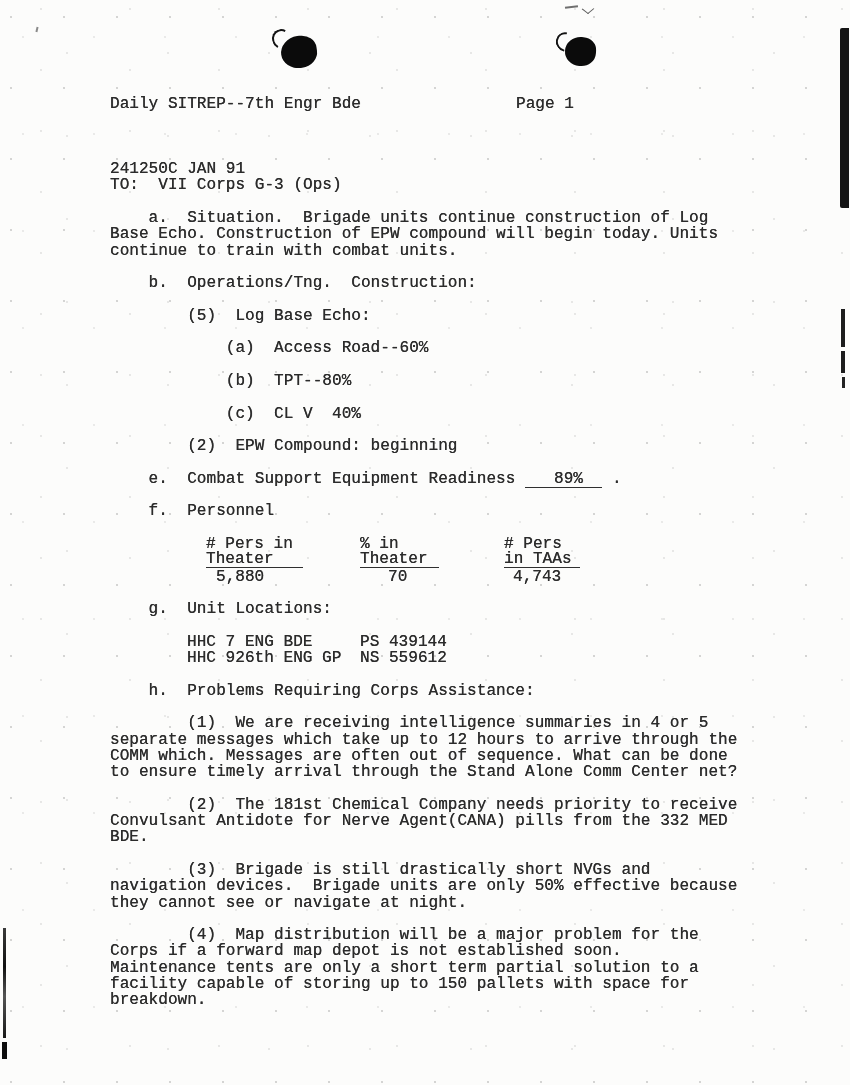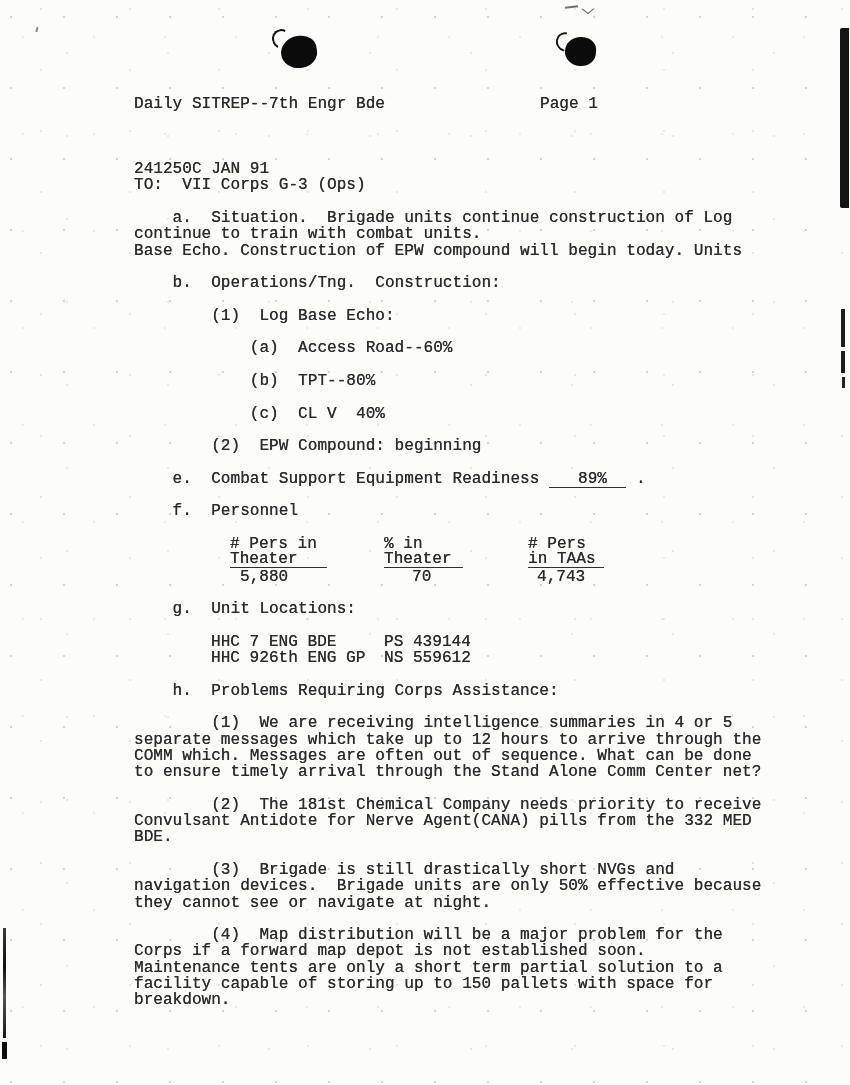--- a/index.html
+++ b/index.html
@@ -25,21 +25,20 @@
     top: 96px;
     font-size: 16px;
     letter-spacing: 0.05px;
     text-shadow: 0 0 0.6px rgba(43,43,43,0.85), 0.4px 0.4px 0 rgba(43,43,43,0.22);
   }
   .ln {
     position: relative;
     height: 16.3px;
     line-height: 16.3px;
     white-space: pre;
-    margin-left: 24px;
   }
   .pgpos { position: absolute; left: 406px; top: 0; }
   .ul {
     display: inline-block;
     height: 15px;
     line-height: 15px;
     border-bottom: 1.7px solid #2f2f2f;
   }
   .tcell { position: absolute; top: 0; white-space: pre; }
   .c1 { left: 96px; }  .c2 { left: 250px; }  .c3 { left: 394px; }
@@ -89,28 +88,28 @@
     <div class="ln"><span>Daily SITREP--7th Engr Bde</span><span class="pgpos">Page 1</span></div>
     <div class="ln"></div>
     <div class="ln"></div>
     <div class="ln"></div>
 
     <div class="ln">241250C JAN 91</div>
     <div class="ln">TO:  VII Corps G-3 (Ops)</div>
     <div class="ln"></div>
 
     <div class="ln">    a.  Situation.  Brigade units continue construction of Log</div>
+    <div class="ln">Base Echo. Construction of EPW compound will begin today. Units</div>
     <div class="ln">continue to train with combat units.</div>
-    <div class="ln">Base Echo. Construction of EPW compound will begin today. Units</div>
     <div class="ln"></div>
 
     <div class="ln">    b.  Operations/Tng.  Construction:</div>
     <div class="ln"></div>
 
-    <div class="ln">        (1)  Log Base Echo:</div>
+    <div class="ln">        (5)  Log Base Echo:</div>
     <div class="ln"></div>
     <div class="ln">            (a)  Access Road--60%</div>
     <div class="ln"></div>
     <div class="ln">            (b)  TPT--80%</div>
     <div class="ln"></div>
     <div class="ln">            (c)  CL V  40%</div>
     <div class="ln"></div>
     <div class="ln">        (2)  EPW Compound: beginning</div>
     <div class="ln"></div>
 

